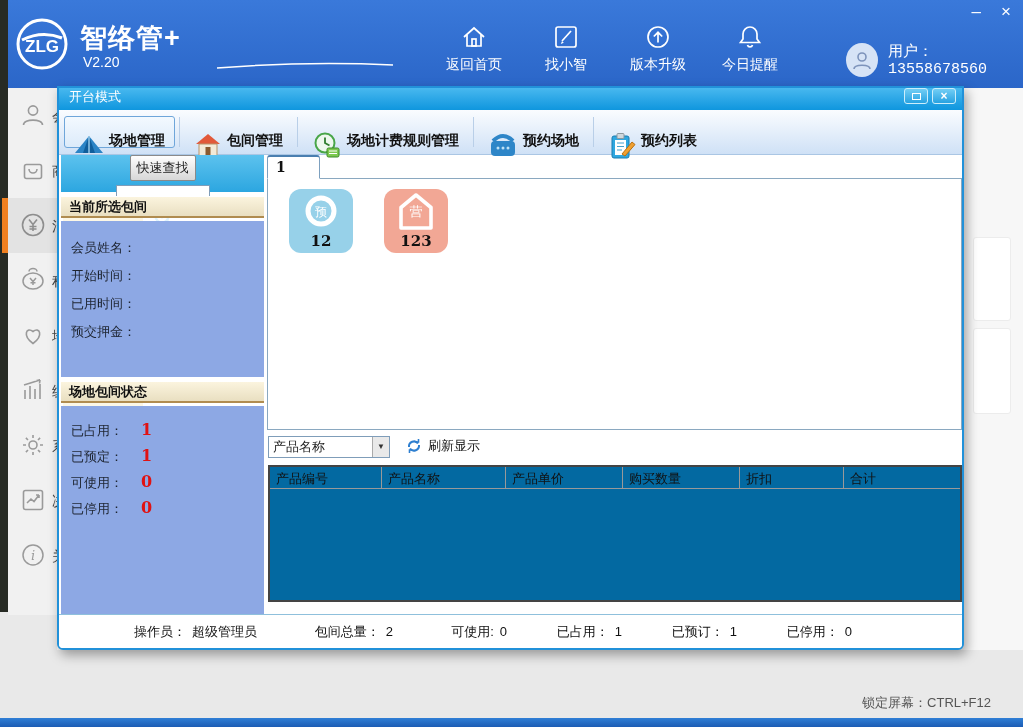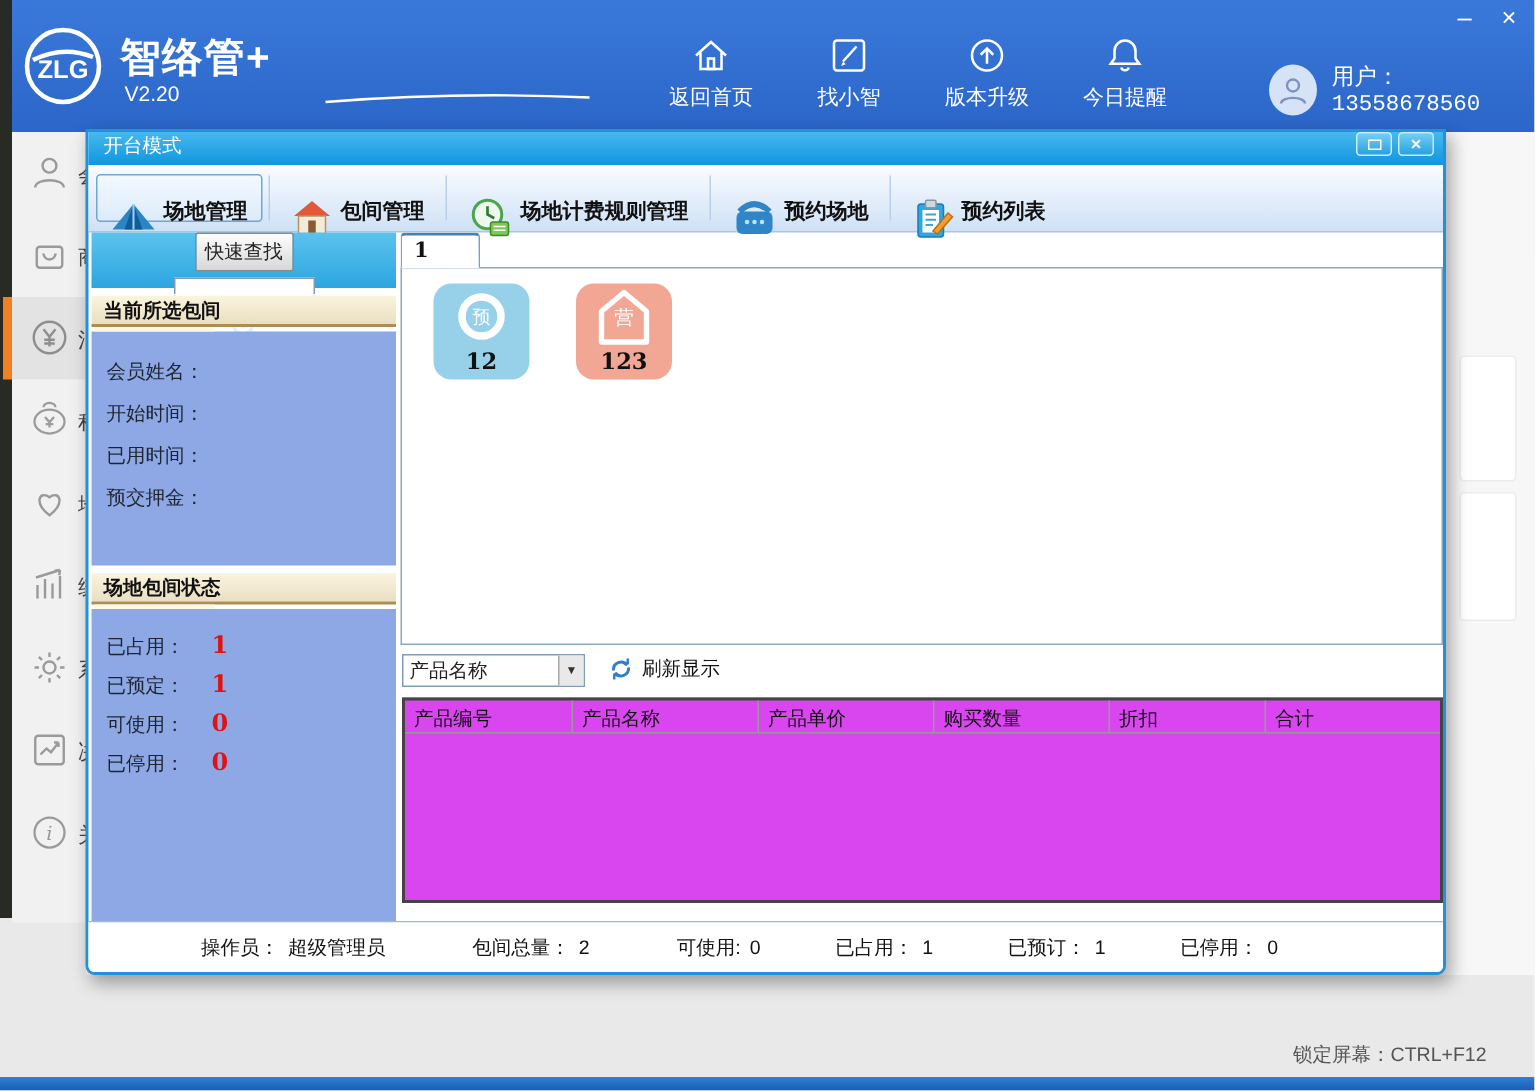--- a/index.html
+++ b/index.html
@@ -94,21 +94,21 @@
   .tile .num { position:absolute; bottom:3px; width:100%; text-align:center;
                font:bold 15px "DejaVu Serif",serif; color:#111; }
 
   .filter-select { position:absolute; left:209px; top:348px; width:122px; height:22px; border:1px solid #7f9db9;
                    background:#fff; font-size:13px; color:#222; line-height:20px; padding-left:4px; cursor:pointer; }
   .filter-select .arrow { position:absolute; right:0; top:0; width:17px; height:20px; background:#e9e9e9;
                           border-left:1px solid #aaa; text-align:center; font-size:8px; line-height:20px; color:#333; }
   .refresh-box { position:absolute; left:347px; top:349px; display:flex; align-items:center; gap:6px;
                  font-size:13px; color:#111; cursor:pointer; }
 
-  .ptable { position:absolute; left:209px; top:377px; width:694px; height:137px; border:2px solid #444; background:#d946ef; }
+  .ptable { position:absolute; left:209px; top:377px; width:694px; height:137px; border:2px solid #444; background:#0369a1; }
   .thead { display:flex; height:22px; border-bottom:1px solid #999; }
   .th { font-size:13px; color:#111; padding:3px 0 0 6px; border-right:1px solid #999; overflow:hidden; white-space:nowrap; }
   .th.c0{width:112px;} .th.c1{width:124px;} .th.c2{width:117px;} .th.c3{width:117px;} .th.c4{width:104px;} .th.c5{width:116px;border-right:none;}
 
   .dlg-footer { position:absolute; left:0; right:0; bottom:0; height:34px; border-top:1px solid #8fc0dc;
                 background:#fff; border-radius:0 0 4px 4px; display:flex; align-items:center;
                 font-size:13px; color:#111; padding-left:26px; }
   .ft-item { white-space:nowrap;text-align:right; }
   .ft-item .v { margin-left:6px; }
   .ft-item.w0{width:172px;} .ft-item.w1{width:136px;} .ft-item.w2{width:114px;}

